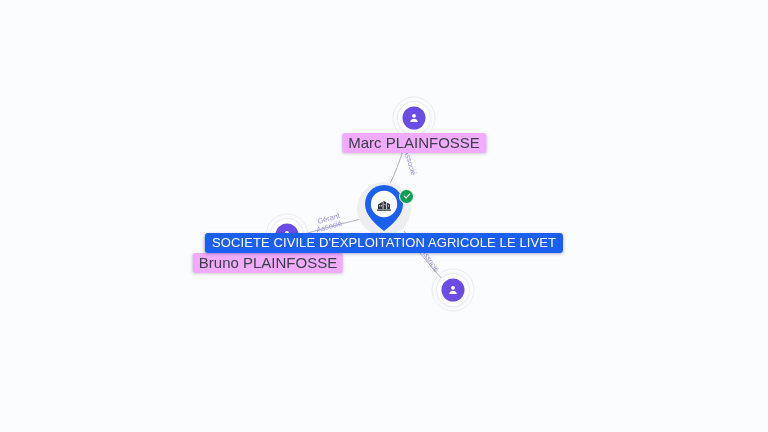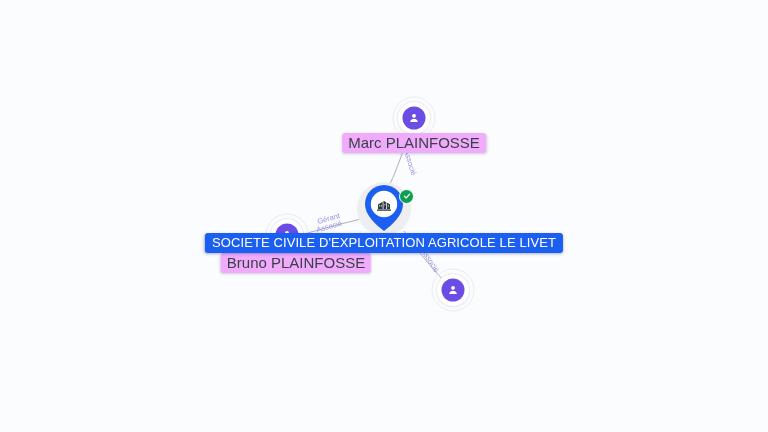--- a/index.html
+++ b/index.html
@@ -177,21 +177,21 @@
   <div class="node" style="left:287px; top:235px; width:44px; height:44px;">
     <div class="halo" style="width:32px;height:32px;"></div>
     <div class="halo2" style="width:41px;height:41px;"></div>
     <div class="avatar">
       <svg width="13" height="13" viewBox="0 0 24 24" fill="#ffffff">
         <circle cx="12" cy="8" r="3.6"></circle>
         <path d="M5 19.5c0-3.9 3.1-6.2 7-6.2s7 2.3 7 6.2z"></path>
       </svg>
     </div>
   </div>
-  <div class="name-chip" style="left:296px; top:253px;">Bruno PLAINFOSSE</div>
+  <div class="name-chip" style="left:268px; top:253px;">Bruno PLAINFOSSE</div>
 
   <div class="node" style="left:453px; top:290px; width:44px; height:44px;">
     <div class="halo" style="width:32px;height:32px;"></div>
     <div class="halo2" style="width:41px;height:41px;"></div>
     <div class="avatar">
       <svg width="13" height="13" viewBox="0 0 24 24" fill="#ffffff">
         <circle cx="12" cy="8" r="3.6"></circle>
         <path d="M5 19.5c0-3.9 3.1-6.2 7-6.2s7 2.3 7 6.2z"></path>
       </svg>
     </div>

